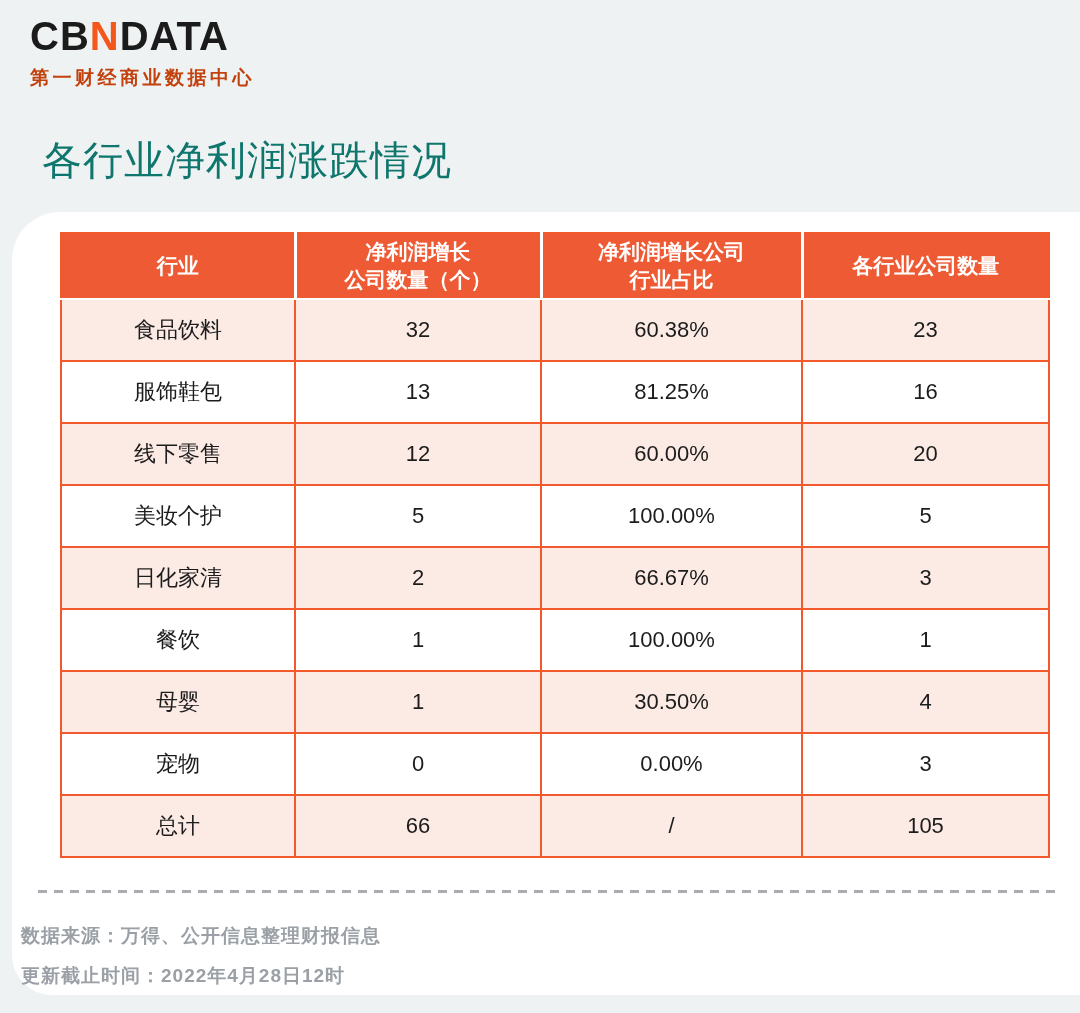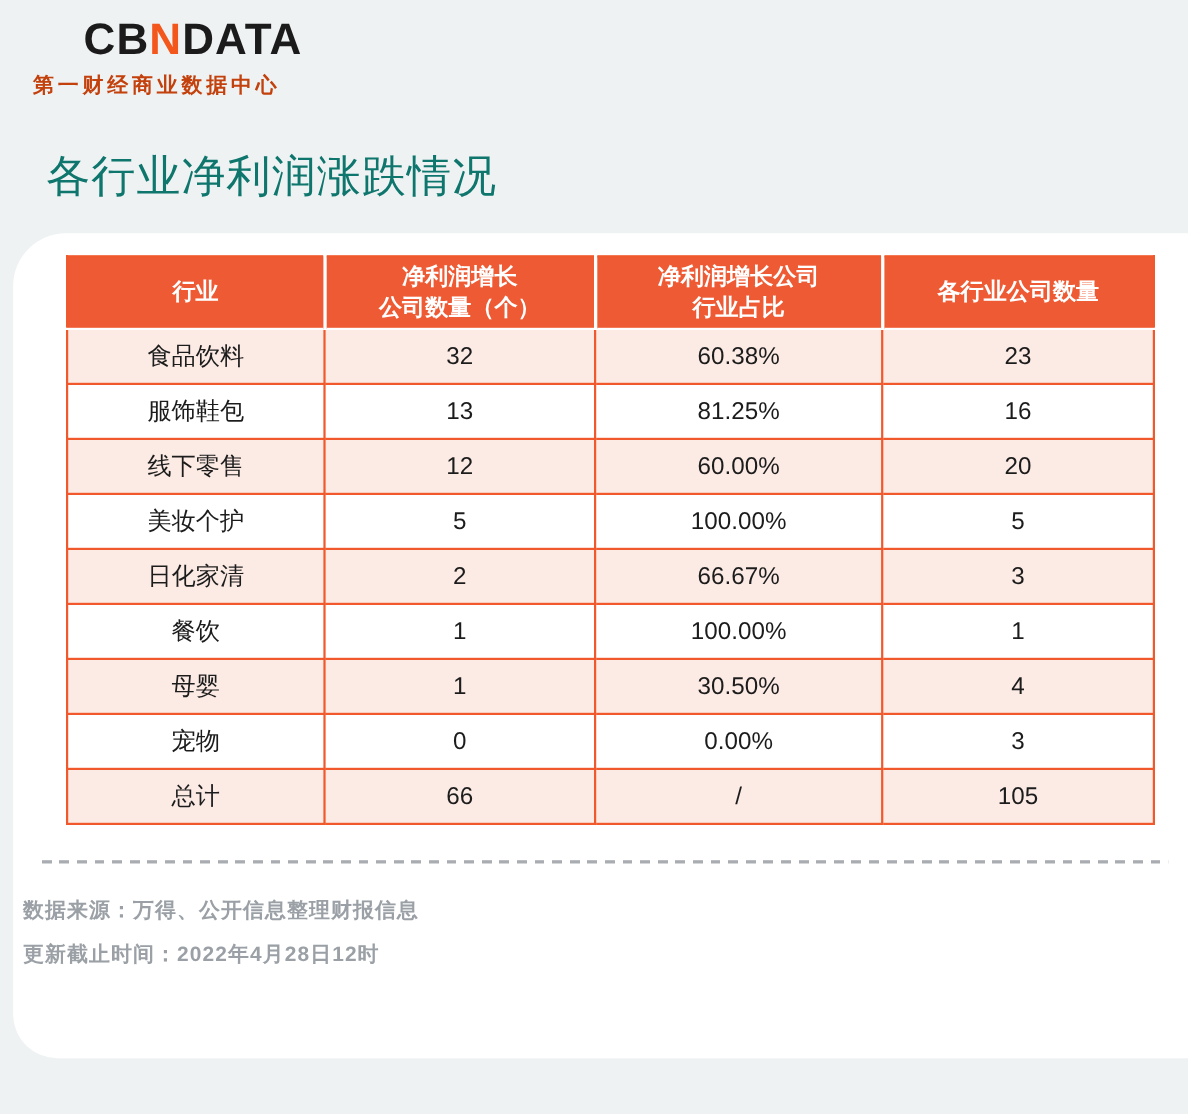--- a/index.html
+++ b/index.html
@@ -6,21 +6,21 @@
   html, body {
     width: 1080px; height: 1013px;
     background: #eff2f3;
     font-family: "Liberation Sans", "DejaVu Sans", sans-serif;
     overflow: hidden;
   }
   
   .topbar { padding: 16px 0 0 30px; }
   .logo-line {
     font-size: 40px; font-weight: 800; letter-spacing: 1px;
-    color: #1b1b1b; line-height: 1.0; margin-left: 46px;
+    color: #1b1b1b; line-height: 1.0;
   }
   .logo-line .logo-n { color: #f4571c; }
   .logo-sub {
     margin-top: 9px;
     font-size: 19px; font-weight: 700; letter-spacing: 3.5px;
     color: #c2410c;
   }
   .page-title {
     margin: 42px 0 0 42px;
     font-size: 40px; font-weight: 400; color: #0f766e;
@@ -53,21 +53,21 @@
     font-size: 21px; font-weight: 700;
     height: 66px;
     text-align: center; vertical-align: middle;
     border-left: 3px solid #ffffff;
     border-bottom: 2px solid #ffffff;
     line-height: 1.35;
   }
   thead th:first-child { border-left: none; }
   thead th span { white-space: pre-line; }
   tbody td {
-    height: 50px;
+    height: 62px;
     border: 2px solid #f1582c;
     text-align: center; vertical-align: middle;
     font-size: 22px; color: #1c1c1c;
     background: #ffffff;
   }
   tbody tr:nth-child(odd) td { background: #fceae4; }
   
   .dashed-divider {
     margin: 32px 18px 0 26px;
     height: 3px;

